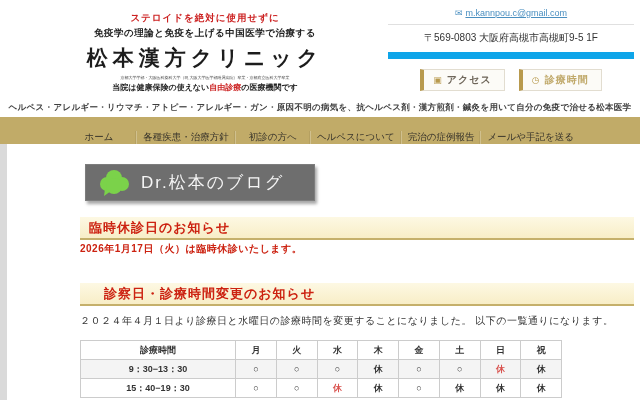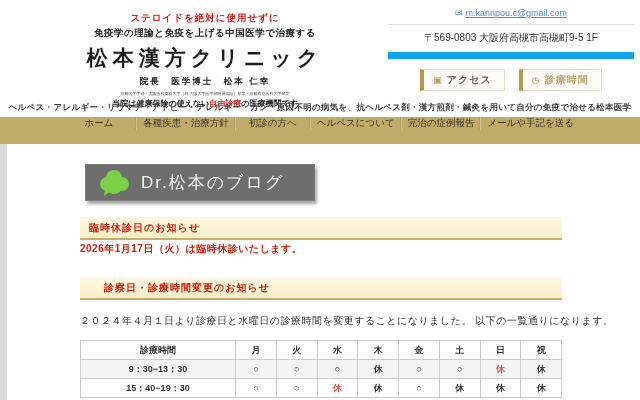--- a/index.html
+++ b/index.html
@@ -26,36 +26,36 @@
   .hdr-buttons { display:flex; gap:14px; justify-content:center; margin-top:10px; }
   .hdr-btn { display:flex; align-items:center; gap:5px; background:#fcfbf7; border:1px solid #e2ddd0; border-left:4px solid #b89a4e; padding:4px 12px 4px 9px; font-size:10px; cursor:pointer; height:22px; }
   .hdr-btn .btn-ico { font-size:9px; color:#b89a4e; line-height:1; }
   .btn-access-label { color:#6e665a; font-weight:bold; letter-spacing:1px; }
   .btn-hours-label { color:#c0a96a; font-weight:bold; letter-spacing:1px; }
 
   
   .tagline { position:absolute; left:0; top:102px; width:640px; text-align:center; color:#3f3f3f; font-weight:bold; font-size:8.5px; letter-spacing:0.3px; }
 
   
-  .nav { position:absolute; left:0; top:117px; width:640px; height:27px; background:#c1ab68; display:flex; align-items:flex-start; padding:0 60px 0 62px; }
+  .nav { position:absolute; left:0; top:117px; width:640px; height:27px; background:#c1ab68; display:flex; align-items:flex-end; padding:0 60px 0 62px; }
   .nav-item { flex:1; display:flex; align-items:center; justify-content:center; color:#37332a; font-size:9.5px; cursor:pointer; text-decoration:none; border-left:1px solid rgba(255,255,255,0.25); box-shadow:-1px 0 0 rgba(0,0,0,0.06); white-space:nowrap; padding:0 6px; }
   .nav-item:first-child { border-left:none; box-shadow:none; }
 
   
   .edge-strip { position:absolute; left:0; top:144px; width:7px; height:256px; background:#dadada; }
 
   
   .blog-banner { position:absolute; left:85px; top:164px; width:230px; height:37px; background:#6e6e6e; box-shadow:2px 3px 3px rgba(0,0,0,0.35), inset 0 0 0 1px #7d7d7d; display:flex; align-items:center; padding-left:12px; }
   .tree-icon { width:34px; height:28px; margin-right:10px; }
   .blog-title { color:#f5f5f5; font-size:17px; letter-spacing:2px; }
 
   
-  .notice-heading { position:absolute; left:80px; width:482px; height:23px; background:linear-gradient(#fdf8e3,#f8eec7); border-bottom:2px solid #c5b06b; display:flex; align-items:center; padding-left:9px; color:#cc2211; font-weight:bold; font-size:10px; letter-spacing:1px; }
+  .notice-heading { position:absolute; left:80px; width:554px; height:23px; background:linear-gradient(#fdf8e3,#f8eec7); border-bottom:2px solid #c5b06b; display:flex; align-items:center; padding-left:9px; color:#cc2211; font-weight:bold; font-size:13px; letter-spacing:1px; }
   .nh1 { top:217px; }
-  .nh2 { top:277px;padding-left:24px; }
+  .nh2 { top:283px;padding-left:24px; }
   .notice-body-red { position:absolute; left:80px; top:242px; color:#cc2211; font-weight:bold; font-size:10px; letter-spacing:0.5px; }
   .notice-body-black { position:absolute; left:80px; top:314px; color:#333; font-size:10px; letter-spacing:0.5px; }
 
   
   .sched-wrap { position:absolute; left:80px; top:340px; width:482px; }
   table.sched { width:482px; border-collapse:collapse; table-layout:fixed; font-size:9px; color:#333; }
   table.sched th, table.sched td { border:1px solid #cccccc; height:19px; text-align:center; vertical-align:middle; font-weight:bold; }
   table.sched th { background:#ffffff; }
   table.sched .time-col { width:155px; }
   table.sched tr.alt td { background:#f4f4f4; }
@@ -63,21 +63,20 @@
 </style>
 </head>
 <body>
 
 <div id="page">
 
   <div class="hdr-left">
     <div class="slogan-red">ステロイドを絶対に使用せずに</div>
     <div class="slogan-black">免疫学の理論と免疫を上げる中国医学で治療する</div>
     <div class="clinic-title">松本漢方クリニック</div>
-    <div class="director">院長　医学博士　松本 仁幸</div>
     <div class="credentials">京都大学学部・大阪医科薬科大学（現 大阪大学医学部附属病院）卒業・京都府立医科大学卒業</div>
     <div class="insurance">
       <span>当院は健康保険の使えない</span><span class="red">自由診療</span><span>の医療機関です</span>
     </div>
   </div>
 
   <div class="hdr-right">
     <div class="email-row">
       <span class="mail-icon">✉</span><a class="email-link">m.kannpou.c@gmail.com</a>
     </div>

